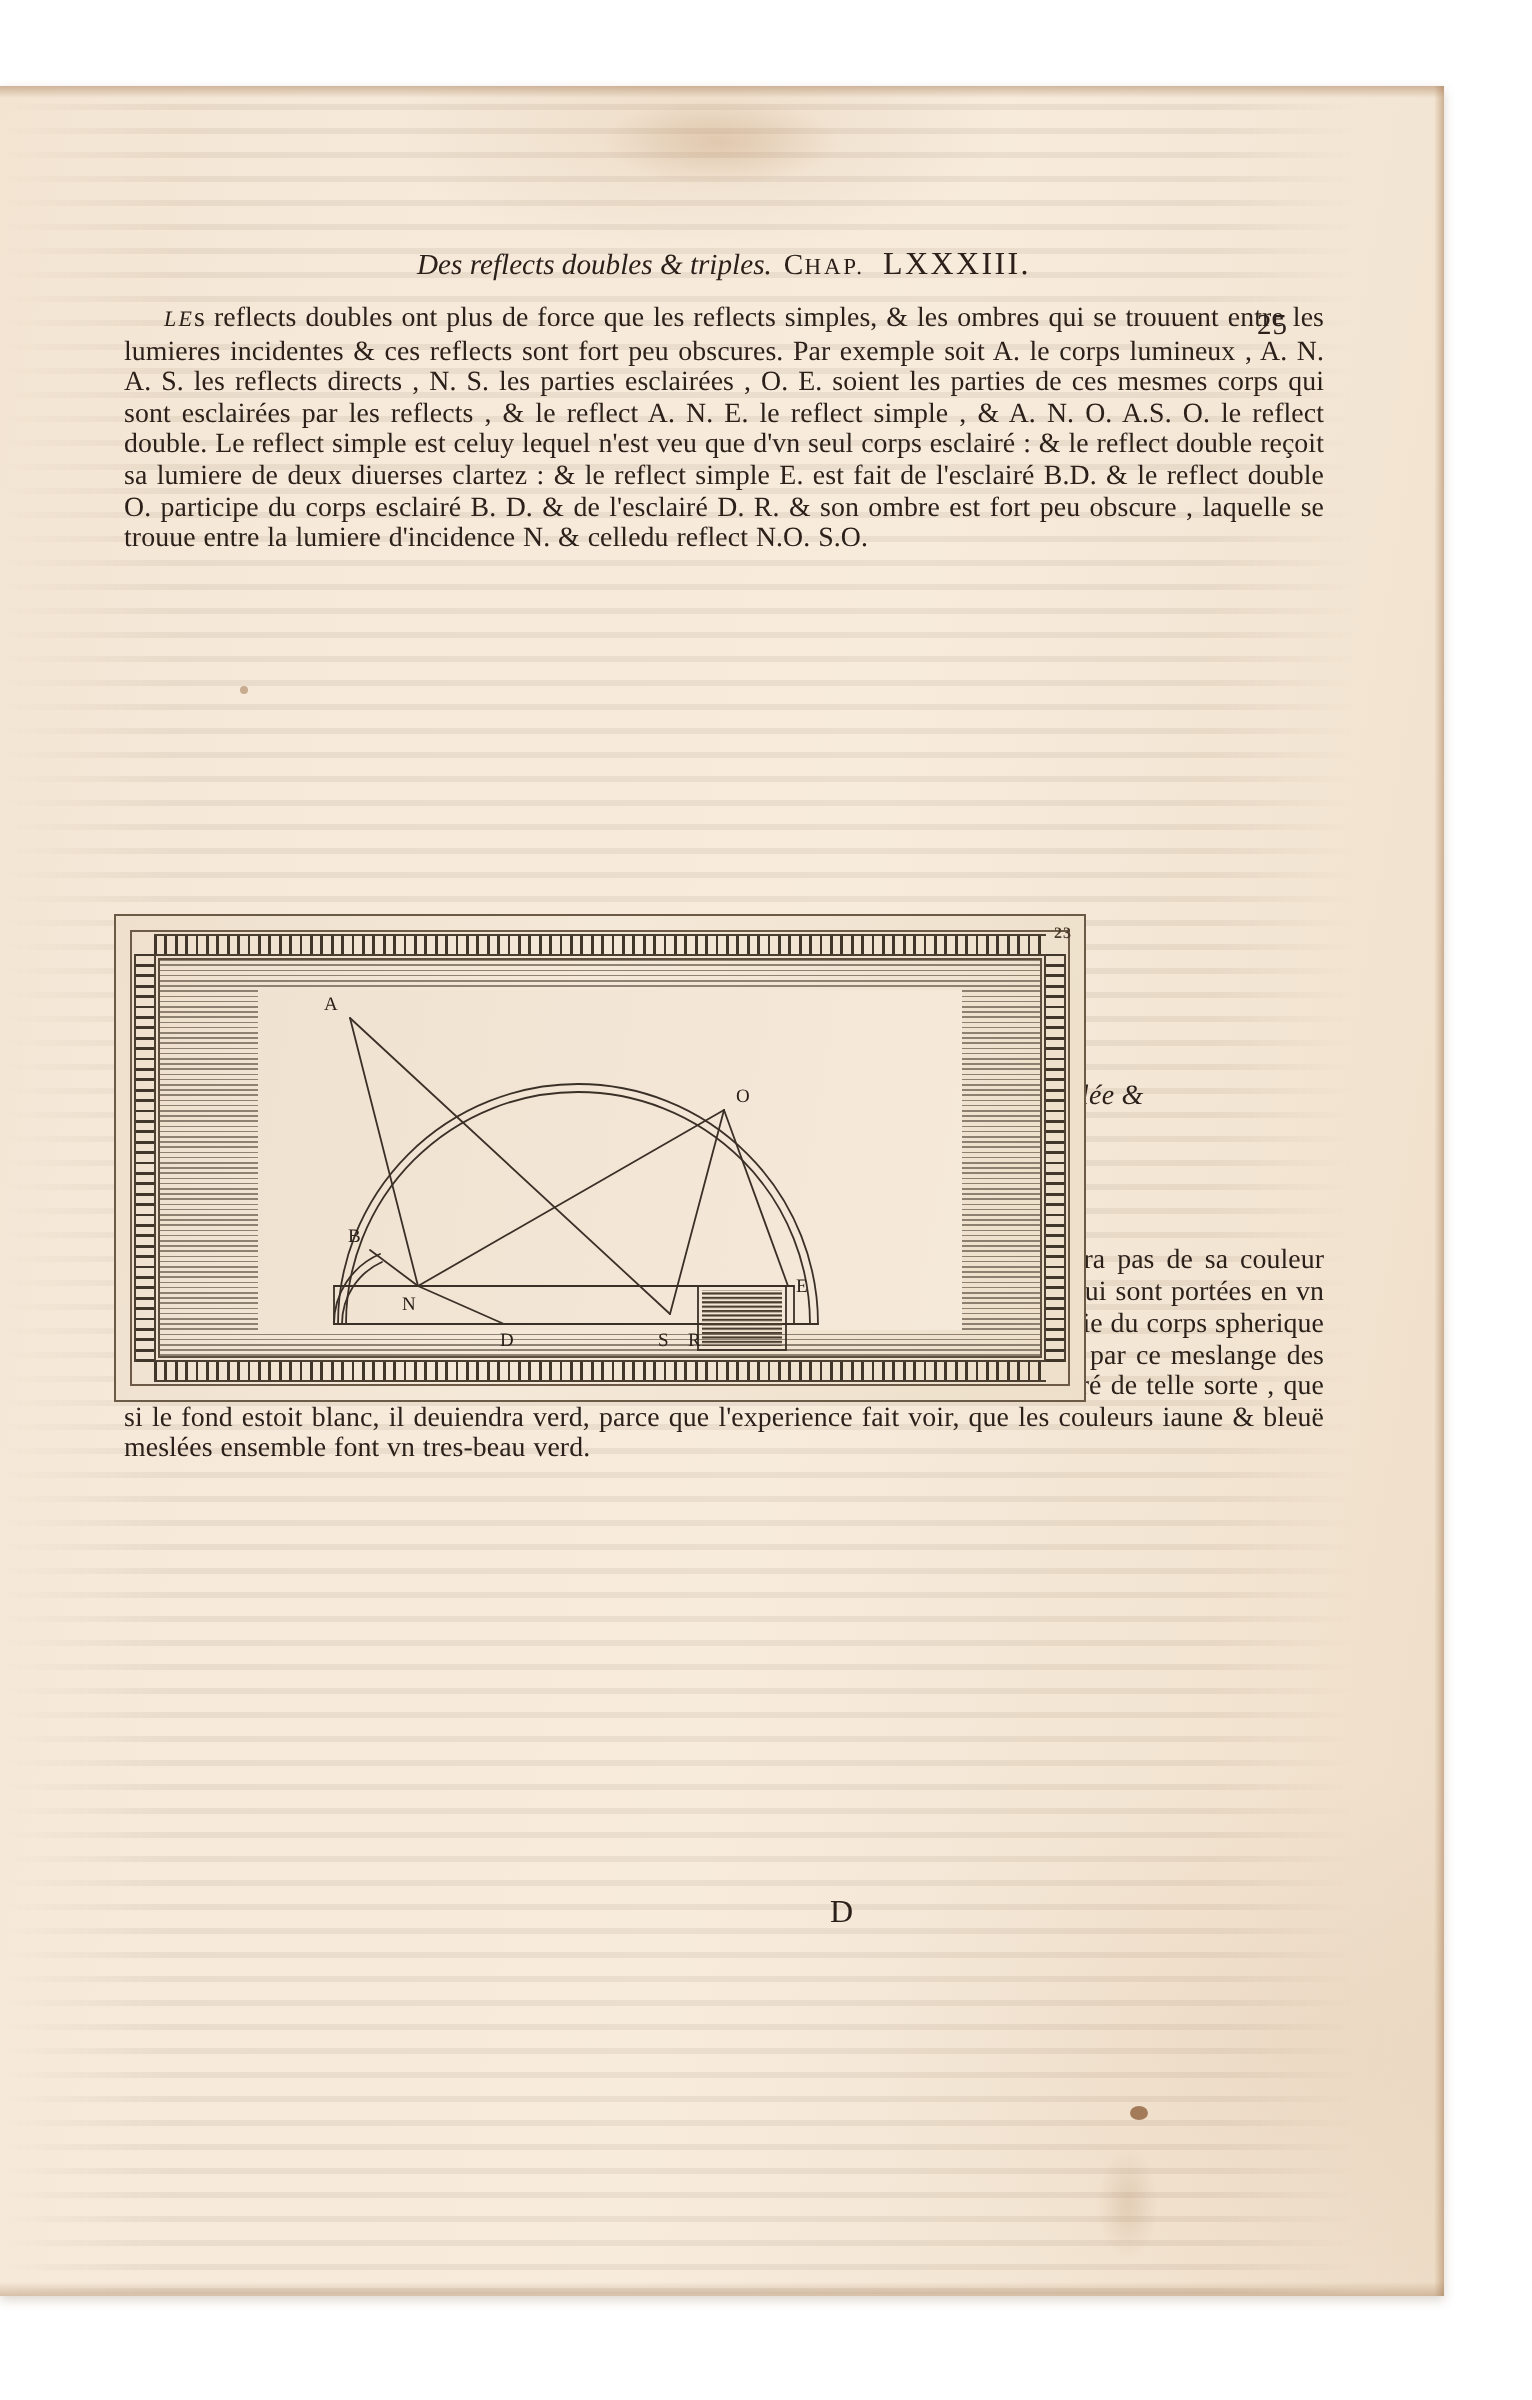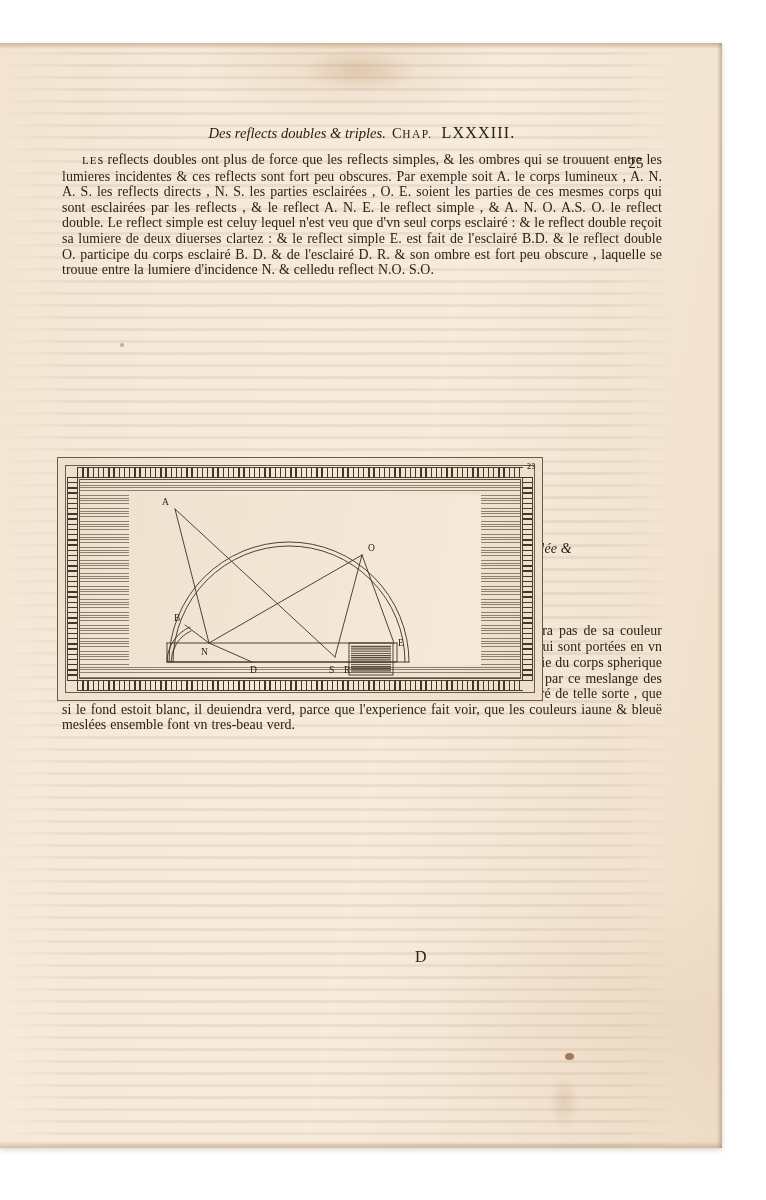--- a/index.html
+++ b/index.html
@@ -48,21 +48,21 @@
 
   .chap-line{text-align:center;margin-top:11px;font-size:14.6px;white-space:nowrap;}
   .chap-line .ital{font-style:italic;}
   .chap-line .chapword{font-style:normal;letter-spacing:.6px;margin-left:6px;}
   .chap-line .sc{font-size:11.5px;letter-spacing:1.4px;}
   .chap-line .numeral{letter-spacing:1.2px;margin-left:9px;font-size:16px;}
 
   .para{margin-top:10px;font-size:13.9px;line-height:15.6px;text-align:justify;
         letter-spacing:.05px;word-spacing:.4px;}
   .para .indent{display:inline-block;width:20px;}
-  .para .smallcaps{font-size:11px;letter-spacing:1.1px;}
+  .para .smallcaps{font-size:11px;letter-spacing:1.1px;font-style:italic;}
 
   
   .caption{margin-top:14px;text-align:center;font-style:italic;font-size:14px;line-height:18px;
            letter-spacing:.1px;}
 
   .chap2{text-align:center;margin-top:15px;font-size:15.5px;letter-spacing:1.4px;}
   .chap2 .sc{font-size:11.5px;letter-spacing:1.5px;}
   .chap2 .numeral{letter-spacing:1.2px;}
 
   .sig{position:absolute;left:415px;top:905px;font-size:16px;letter-spacing:1px;color:#2b211a;}

